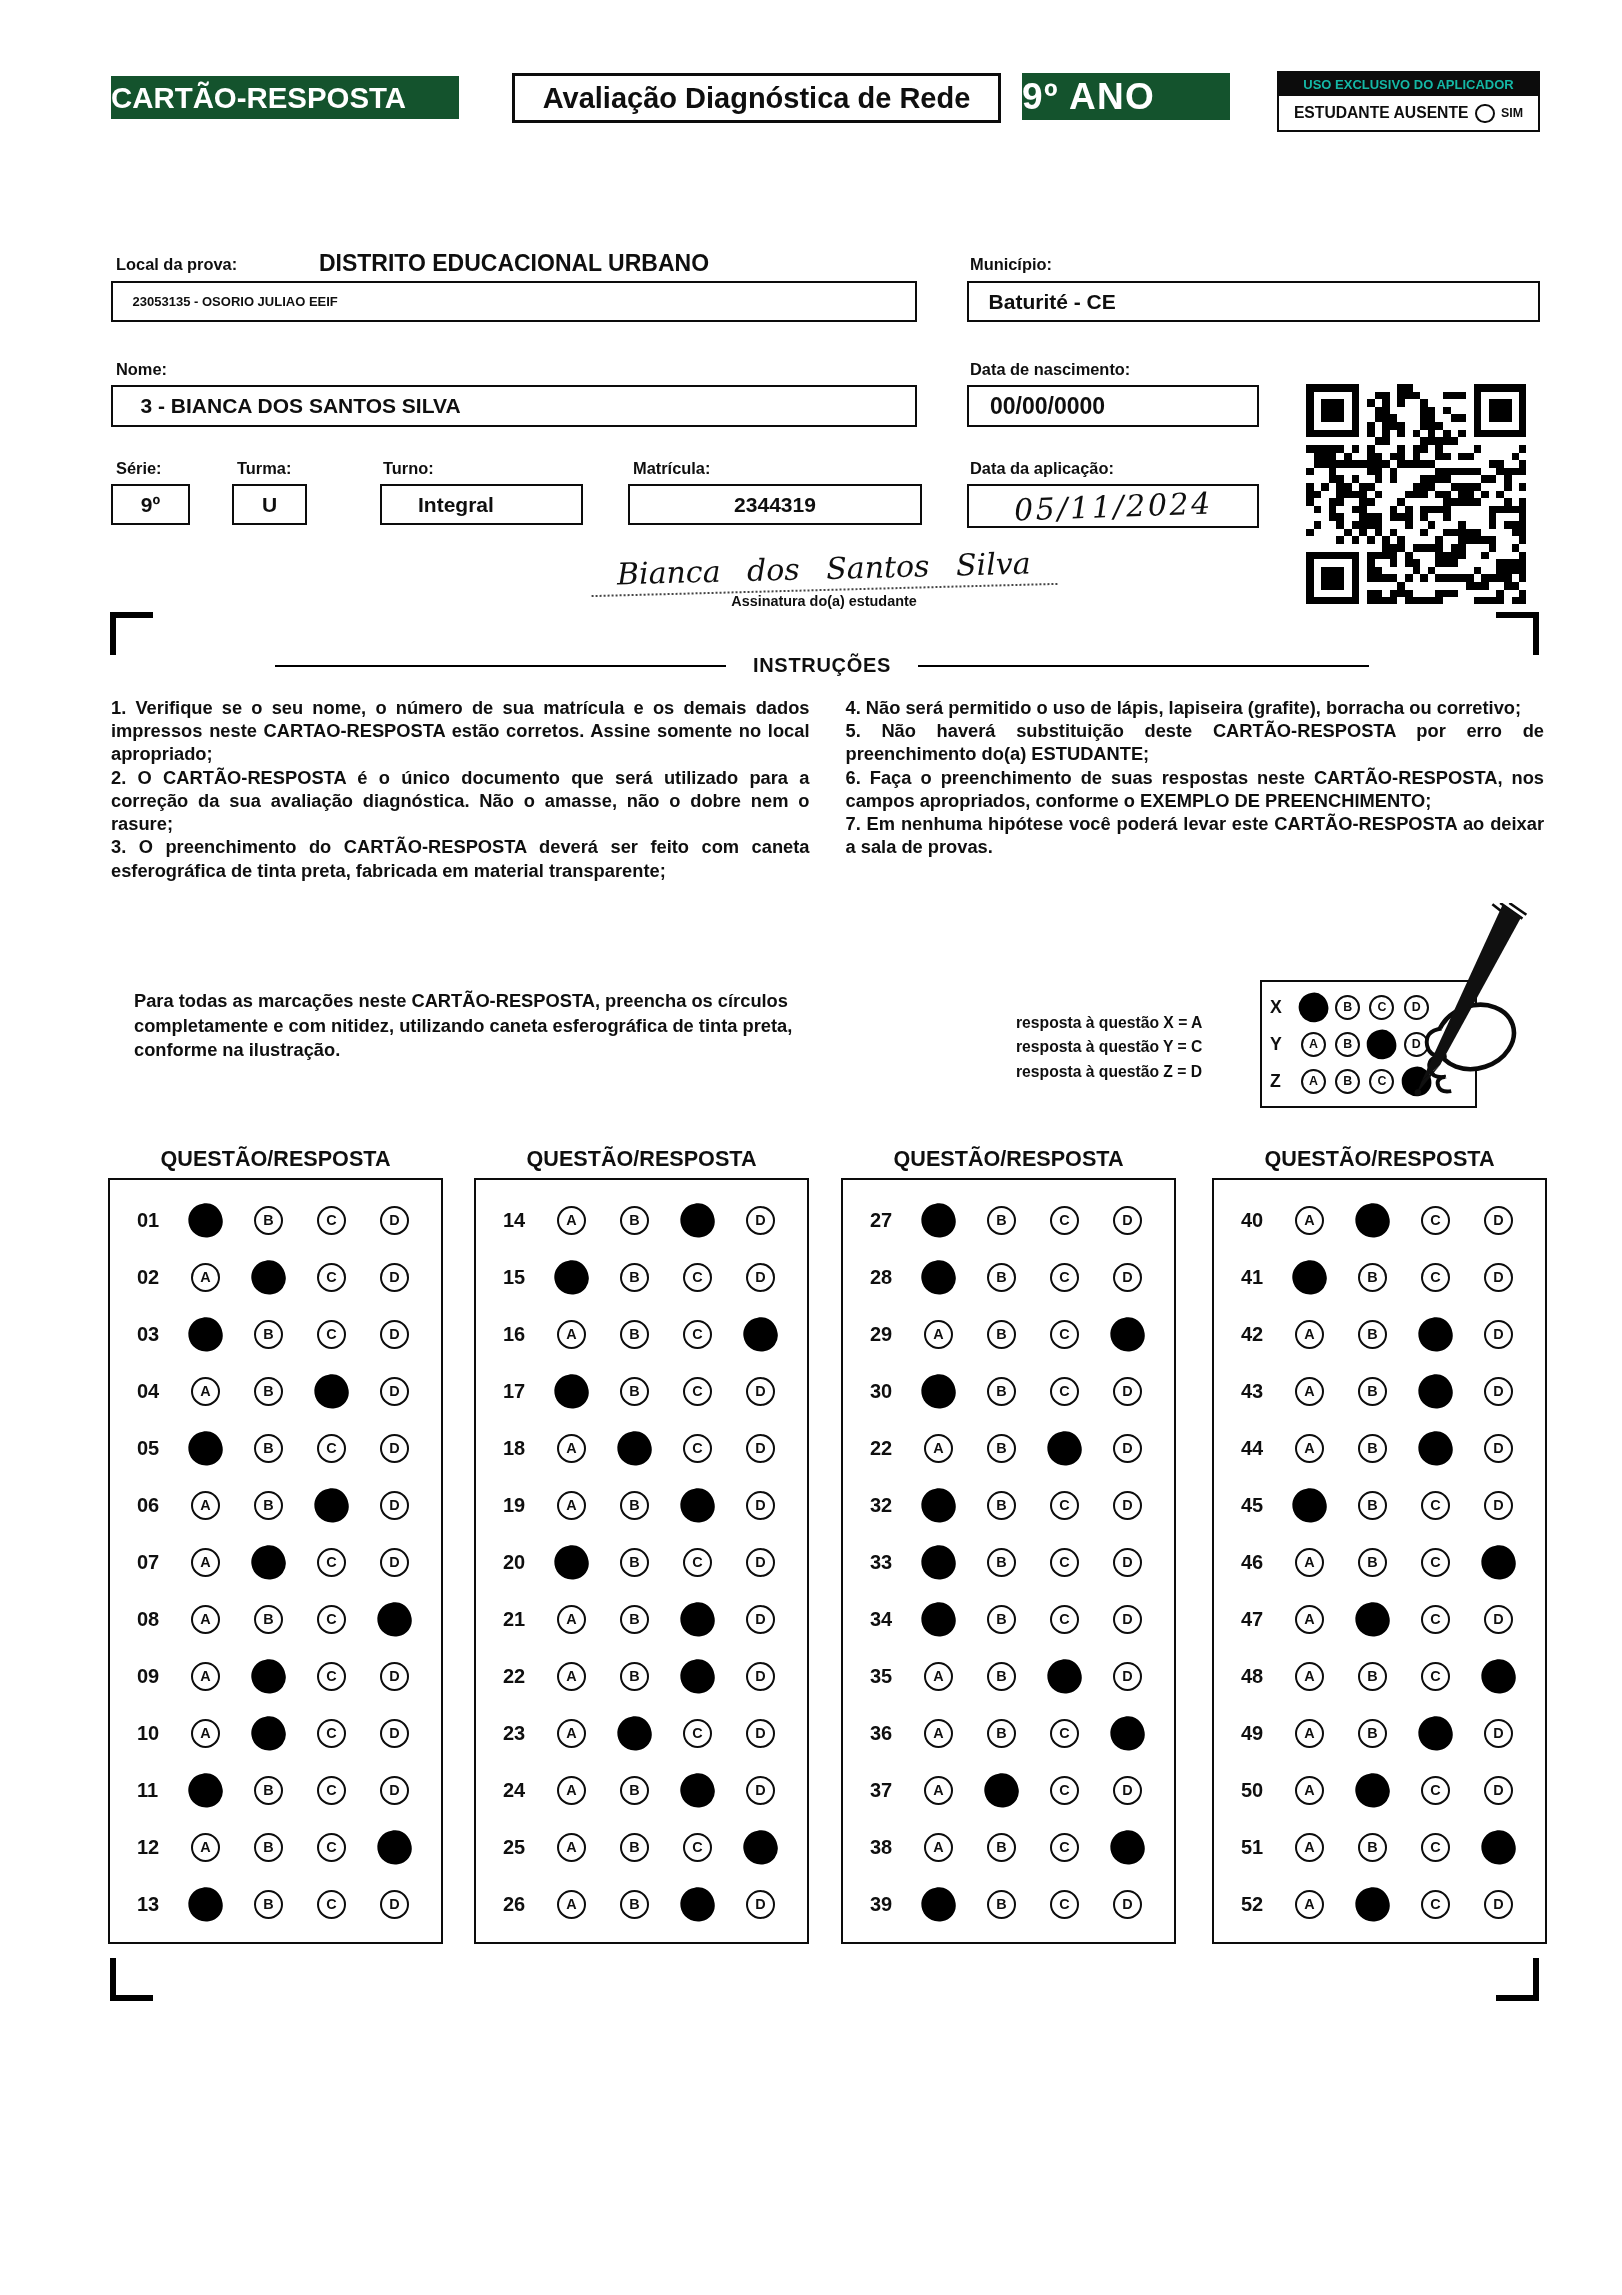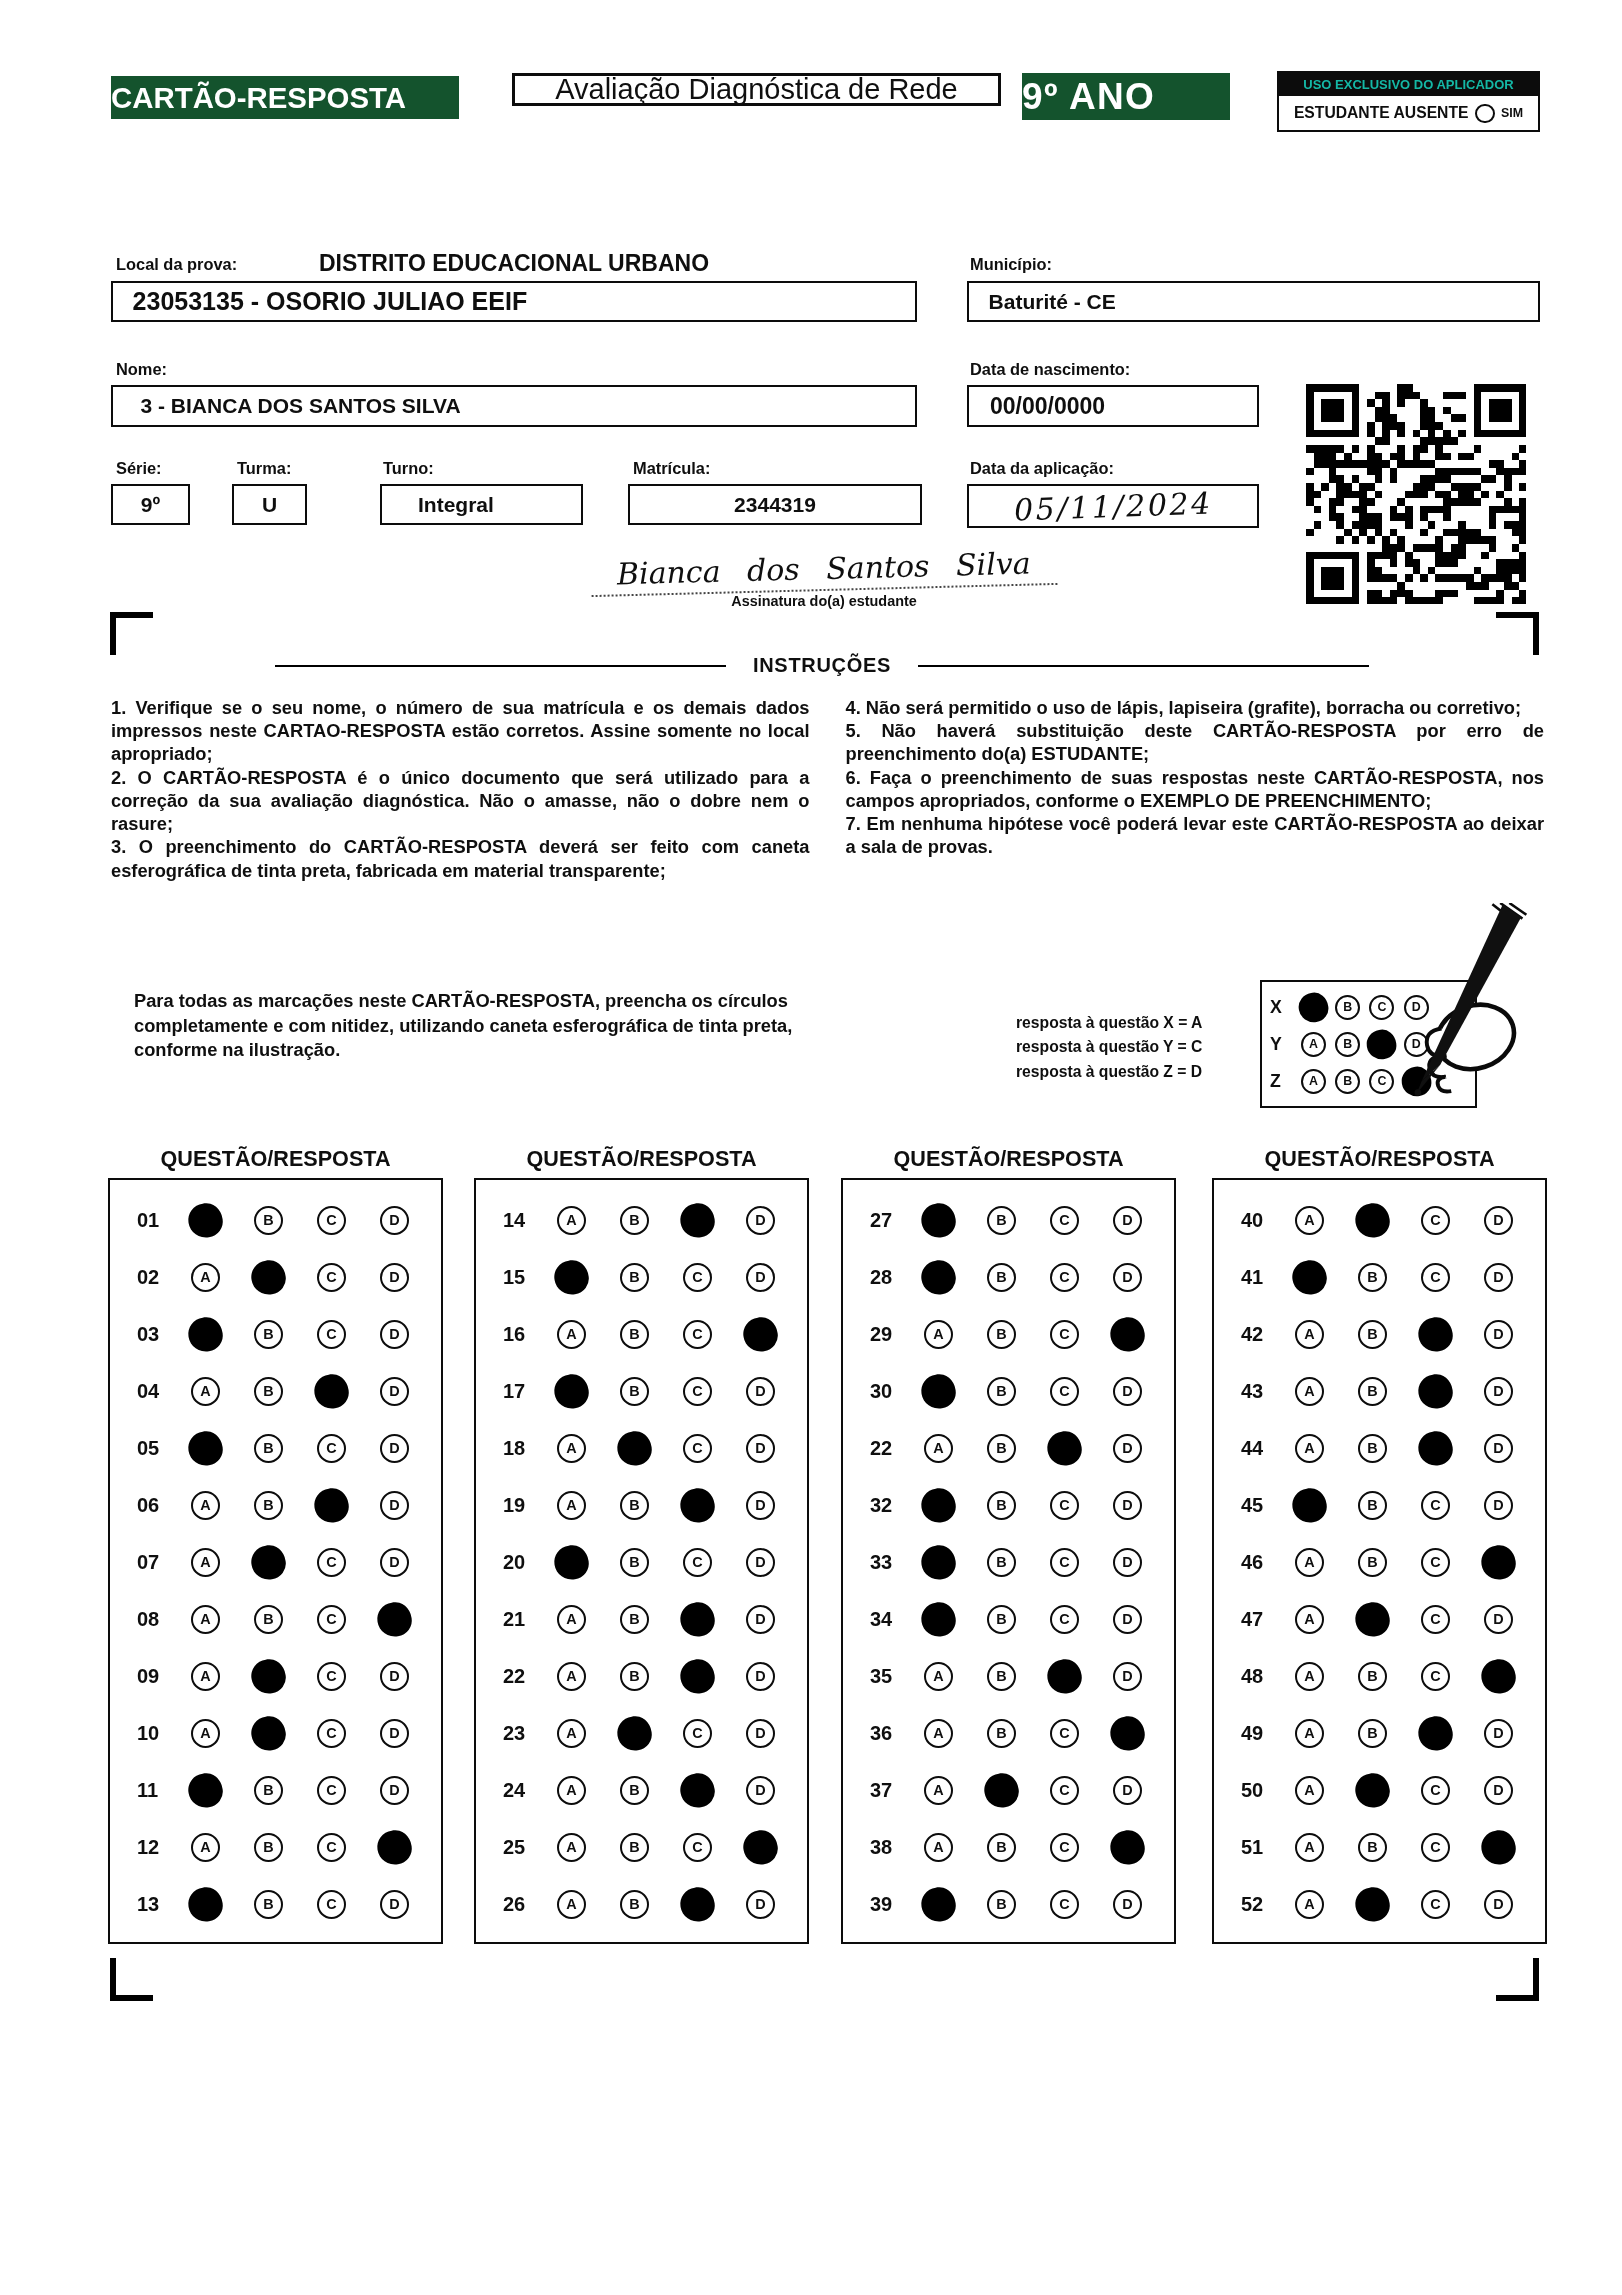--- a/index.html
+++ b/index.html
@@ -3,36 +3,36 @@
 <meta charset="utf-8">
 <style>
   * { margin:0; padding:0; box-sizing:border-box; }
   body { background:#ffffff; font-family:"Liberation Sans", sans-serif; color:#0f0f0f; }
   .page { position:relative; width:1623px; height:2295px; background:#fff; overflow:hidden; }
   .abs { position:absolute; }
 
   
   .black-banner { background:#14532d; color:#fff; display:flex; align-items:center; justify-content:flex-start; font-weight:bold; }
   .hdr-card  { left:111px;  top:76px; width:348px; height:43px; font-size:29.4px; }
-  .hdr-exam  { left:512px;  top:73px; width:489px; height:33px; border:3.3px solid #0c0c0c; display:flex; align-items:center; justify-content:center; font-weight:normal; font-size:29px; background:#fff; }
+  .hdr-exam  { left:512px;  top:73px; width:489px; height:50px; border:3.3px solid #0c0c0c; display:flex; align-items:center; justify-content:center; font-weight:bold; font-size:29px; background:#fff; }
   .hdr-grade { left:1022px; top:73px; width:208px; height:47px; font-size:37px; letter-spacing:1.3px; }
   .hdr-app   { left:1277px; top:71px; width:263px; border:2px solid #0c0c0c; background:#fff; }
   .app-title { background:#0c0c0c; color:#14b8a6; font-size:13px; font-weight:bold; text-align:center; padding:3.9px 0; }
   .app-body  { display:flex; align-items:center; justify-content:center; gap:6.5px; padding:7.9px 0 6.5px; }
   .app-label { font-size:15.7px; font-weight:bold; }
   .app-circle{ width:19.6px; height:19.6px; border:2px solid #0c0c0c; border-radius:50%; display:inline-block; }
   .app-sim   { font-size:12.4px; font-weight:bold; }
 
   
   .lbl  { position:absolute; font-size:16.4px; font-weight:bold; }
   .bigval { position:absolute; font-size:23px; font-weight:bold; text-align:center; }
   .fbox { position:absolute; border:2.6px solid #0c0c0c; display:flex; align-items:center; font-weight:bold; font-size:21px; background:#fff; }
   .local-lbl { left:116px; top:255px; }
   .local-val { left:111px; top:250px; width:806px; }
-  .school-box{ left:111px; top:281px; width:806px; height:41px; padding-left:19.6px; font-size:25px; }
+  .school-box{ left:111px; top:281px; width:806px; height:41px; padding-left:19.6px; font-size:13px; }
   .munic-lbl { left:970px; top:255px; }
   .munic-box { left:967px; top:281px; width:573px; height:41px; padding-left:19.6px; }
   .nome-lbl  { left:116px; top:360px; }
   .nome-box  { left:111px; top:385px; width:806px; height:42px; padding-left:27.5px; }
   .nasc-lbl  { left:970px; top:360px; }
   .nasc-box  { left:967px; top:385px; width:292px; height:42px; padding-left:21px; font-size:23px; }
   .serie-lbl { left:116px;  top:459px; }
   .turma-lbl { left:237px;  top:459px; }
   .turno-lbl { left:383px;  top:459px; }
   .matric-lbl{ left:633px;  top:459px; }

